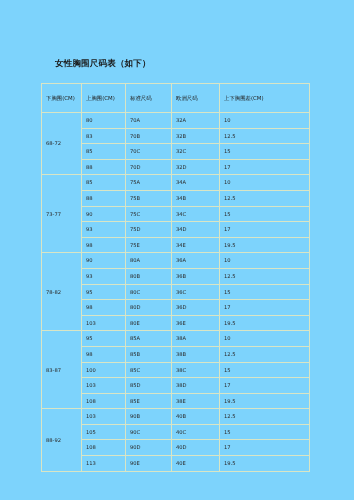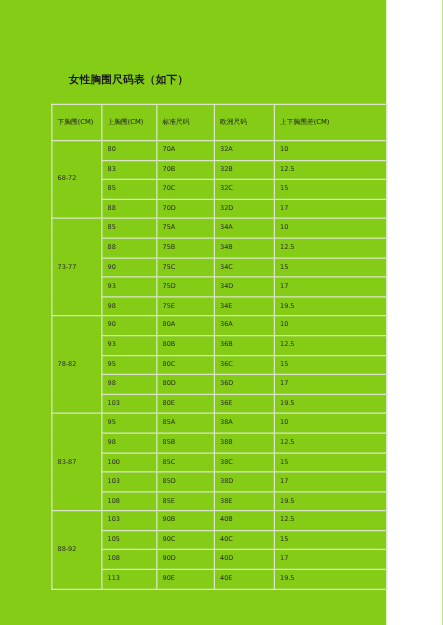--- a/index.html
+++ b/index.html
@@ -8,23 +8,23 @@
   }
   body {
     width: 354px;
     height: 500px;
     background: #ffffff;
     font-family: "DejaVu Sans", "Liberation Sans", sans-serif;
     overflow: hidden;
   }
   .page {
     position: relative;
-    width: 309px;
+    width: 354px;
     height: 500px;
-    background: #84cc16;
+    background: #7dd3fc;
     box-sizing: border-box;
   }
   .doc-title {
     position: absolute;
     left: 55px;
     top: 58px;
     font-size: 8.5px;
     font-weight: bold;
     color: #1a1a1a;
     letter-spacing: 0.2px;

